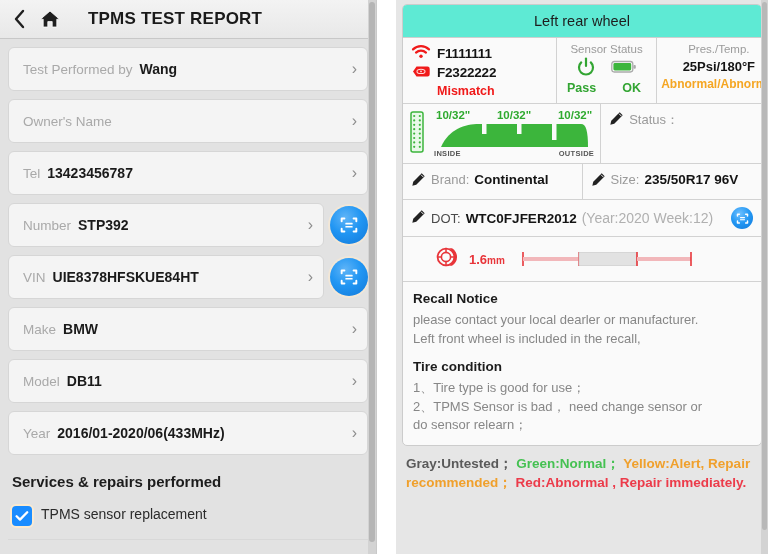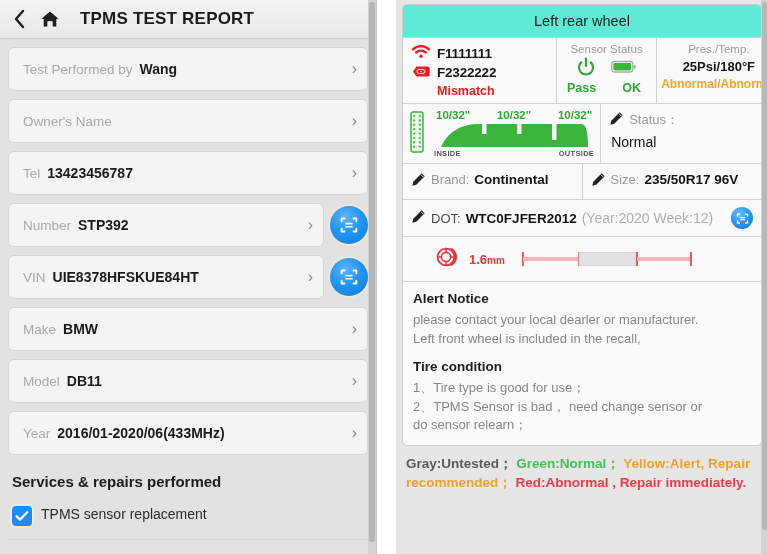--- a/index.html
+++ b/index.html
@@ -37,21 +37,21 @@
     position:relative;
   }
   .back-chevron{
     width:18px;height:22px;display:flex;align-items:center;justify-content:center;
     cursor:pointer;
   }
   .back-chevron svg{display:block;}
   .home-icon{width:24px;height:22px;display:flex;align-items:center;justify-content:center;cursor:pointer;}
   .title-text{
     font-size:17px;font-weight:bold;color:#1a1a1a;letter-spacing:0.2px;
-    margin-left:8px;
+    margin-left:16px;
   }
 
   .form-area{
     flex:1;padding:8px 8px 0 8px;
     display:flex;flex-direction:column;gap:8px;
     overflow:hidden;
   }
   .field-row{
     display:flex;align-items:center;gap:6px;
     height:44px;flex:0 0 44px;
@@ -473,21 +473,20 @@
         <div class="status-cell">
           <div class="status-top">
             <span>
               <svg width="15" height="15" viewBox="0 0 16 16" aria-hidden="true">
                 <path d="M11.4 1.4 L14.6 4.6 L5.6 13.6 L1.4 14.6 L2.4 10.4 Z" fill="#222222"></path>
                 <path d="M10.6 2.8 L13.2 5.4" stroke="#ffffff" stroke-width="1"></path>
               </svg>
             </span>
             <span class="status-lab">Status：</span>
           </div>
-          <div class="status-val">Normal</div>
         </div>
       </div>
 
       <div class="row-two">
         <div class="kv-cell left">
           <span>
             <svg width="15" height="15" viewBox="0 0 16 16" aria-hidden="true">
               <path d="M11.4 1.4 L14.6 4.6 L5.6 13.6 L1.4 14.6 L2.4 10.4 Z" fill="#222222"></path>
               <path d="M10.6 2.8 L13.2 5.4" stroke="#ffffff" stroke-width="1"></path>
             </svg>
@@ -548,21 +547,21 @@
             <line x1="58" y1="4" x2="58" y2="18" stroke="#e8353a" stroke-width="1.6"></line>
             <rect x="58" y="4.5" width="58" height="13" fill="#e2e2e2" stroke="#d0d0d0" stroke-width="0.8"></rect>
             <line x1="116" y1="4" x2="116" y2="18" stroke="#e8353a" stroke-width="1.6"></line>
             <line x1="116" y1="11" x2="170" y2="11" stroke="#f2b7ba" stroke-width="4.2"></line>
             <line x1="170" y1="4" x2="170" y2="18" stroke="#e8353a" stroke-width="1.6"></line>
           </svg>
         </span>
       </div>
 
       <div class="notice">
-        <h4>Alert Notice</h4>
+        <h4>Recall Notice</h4>
         <p>please contact your local dearler or manufacturer.</p>
         <p>Left front wheel is included in the recall,</p>
         <h4 class="second">Tire condition</h4>
         <ol>
           <li>1、Tire type is good for use；</li>
           <li>2、TPMS Sensor is bad， need change sensor or</li>
           <li>do sensor relearn；</li>
         </ol>
       </div>
     </div>

